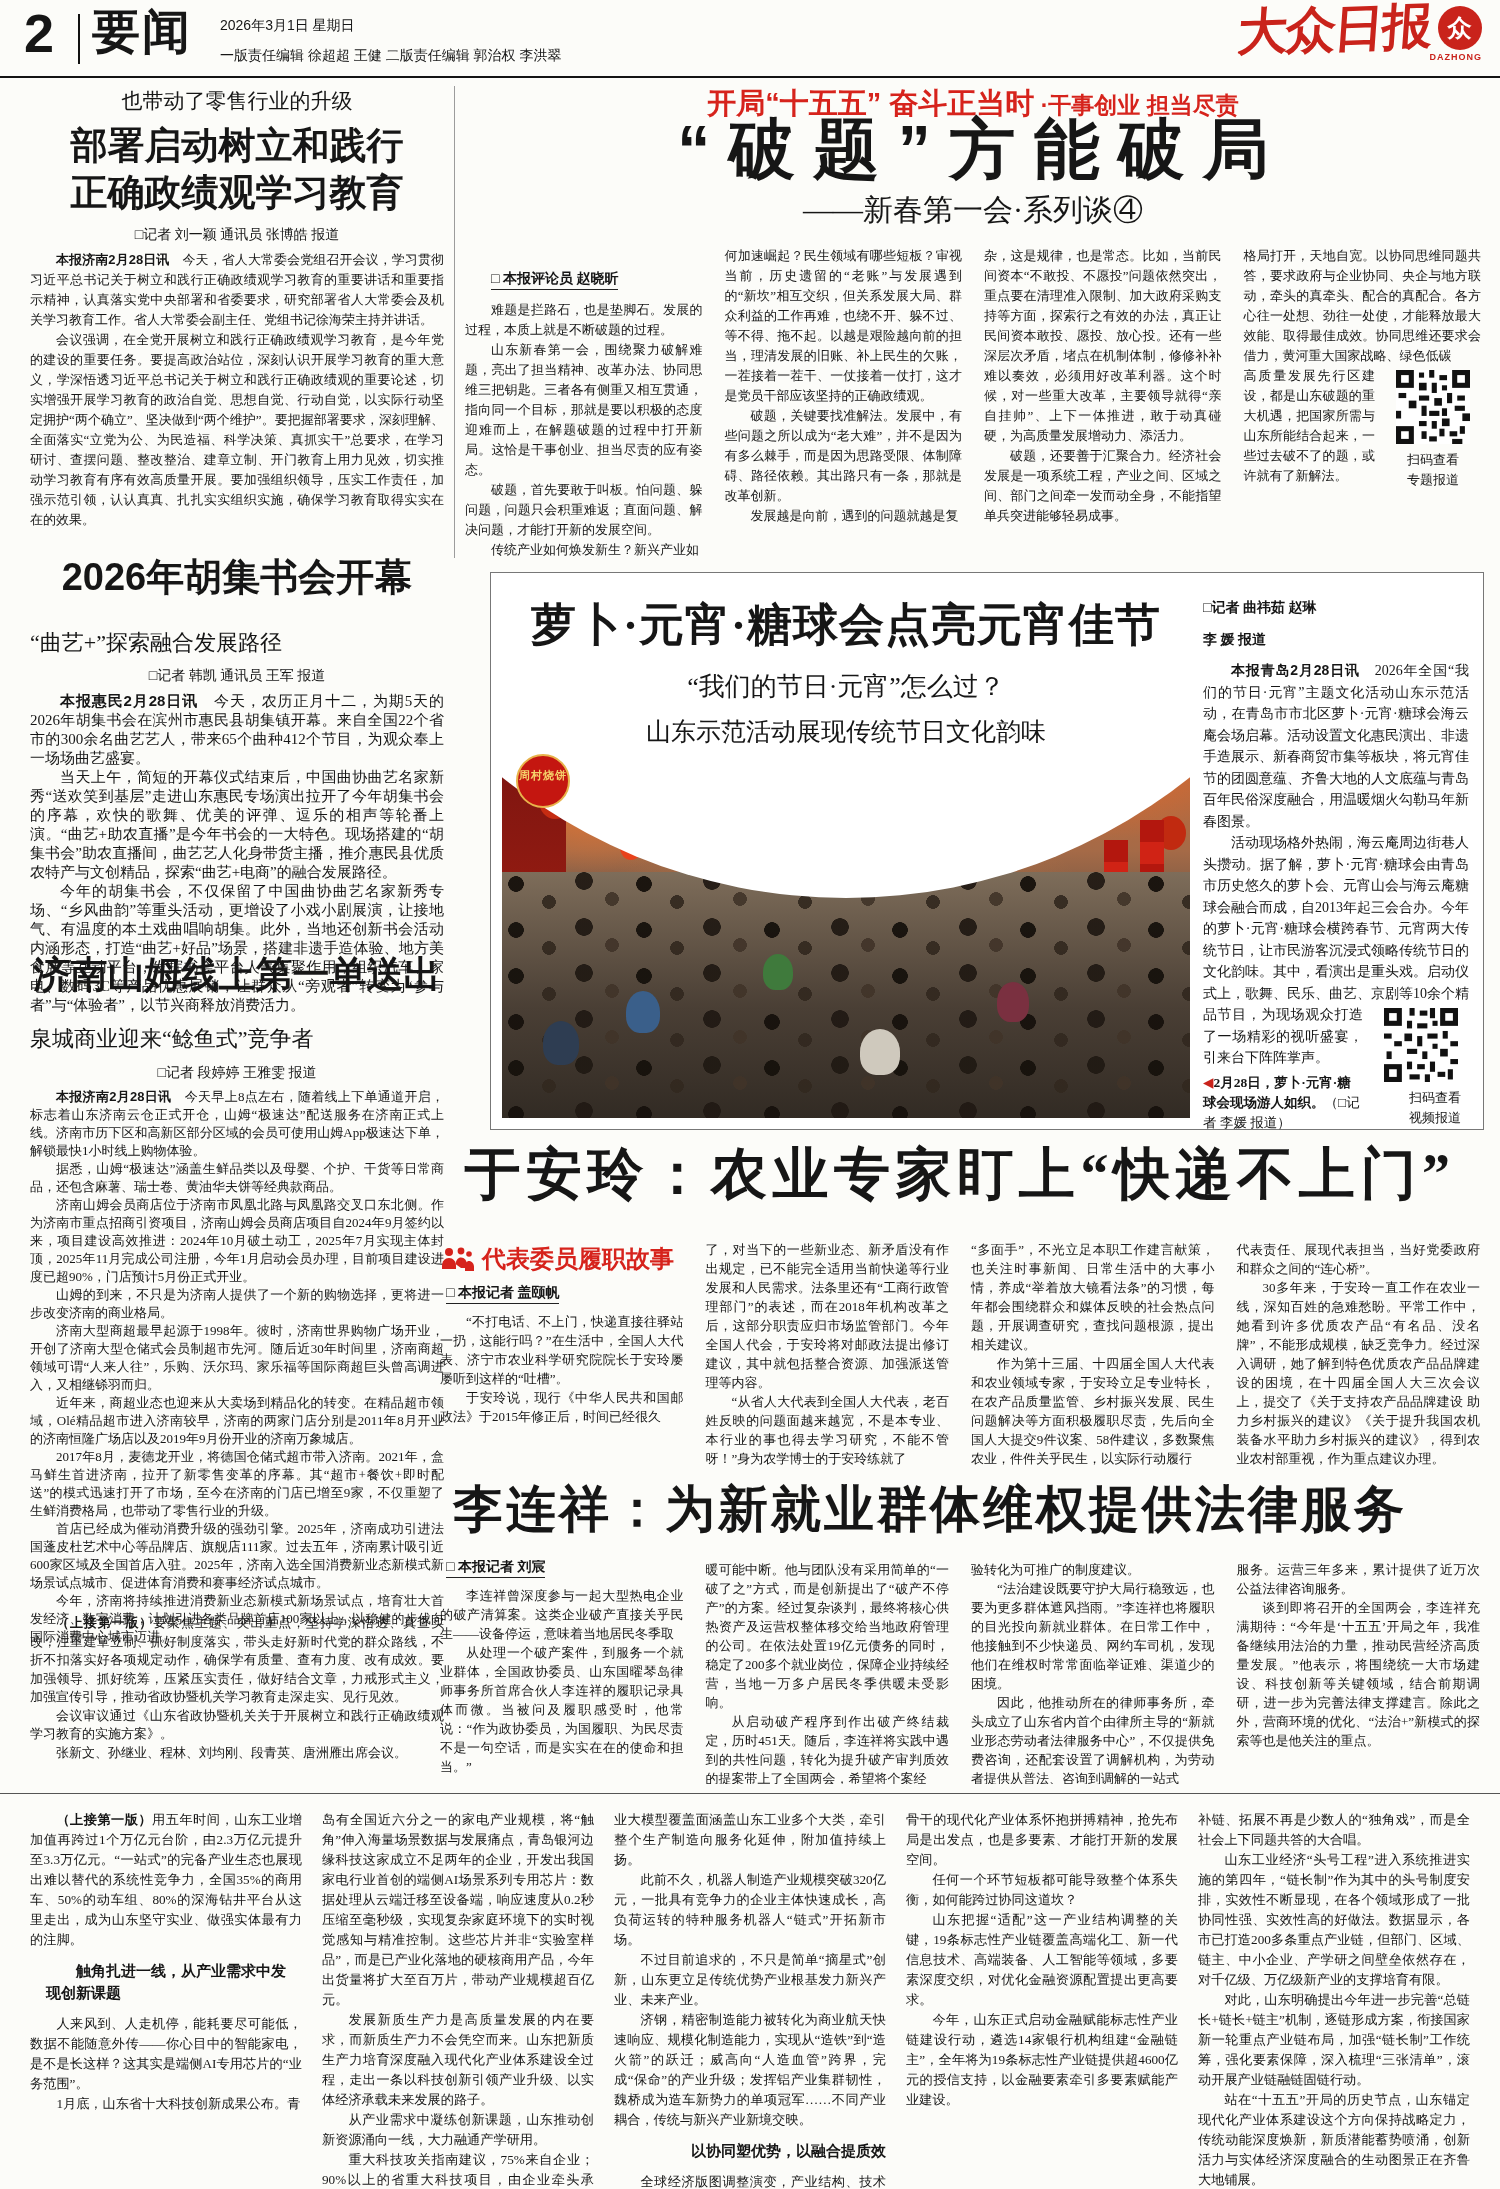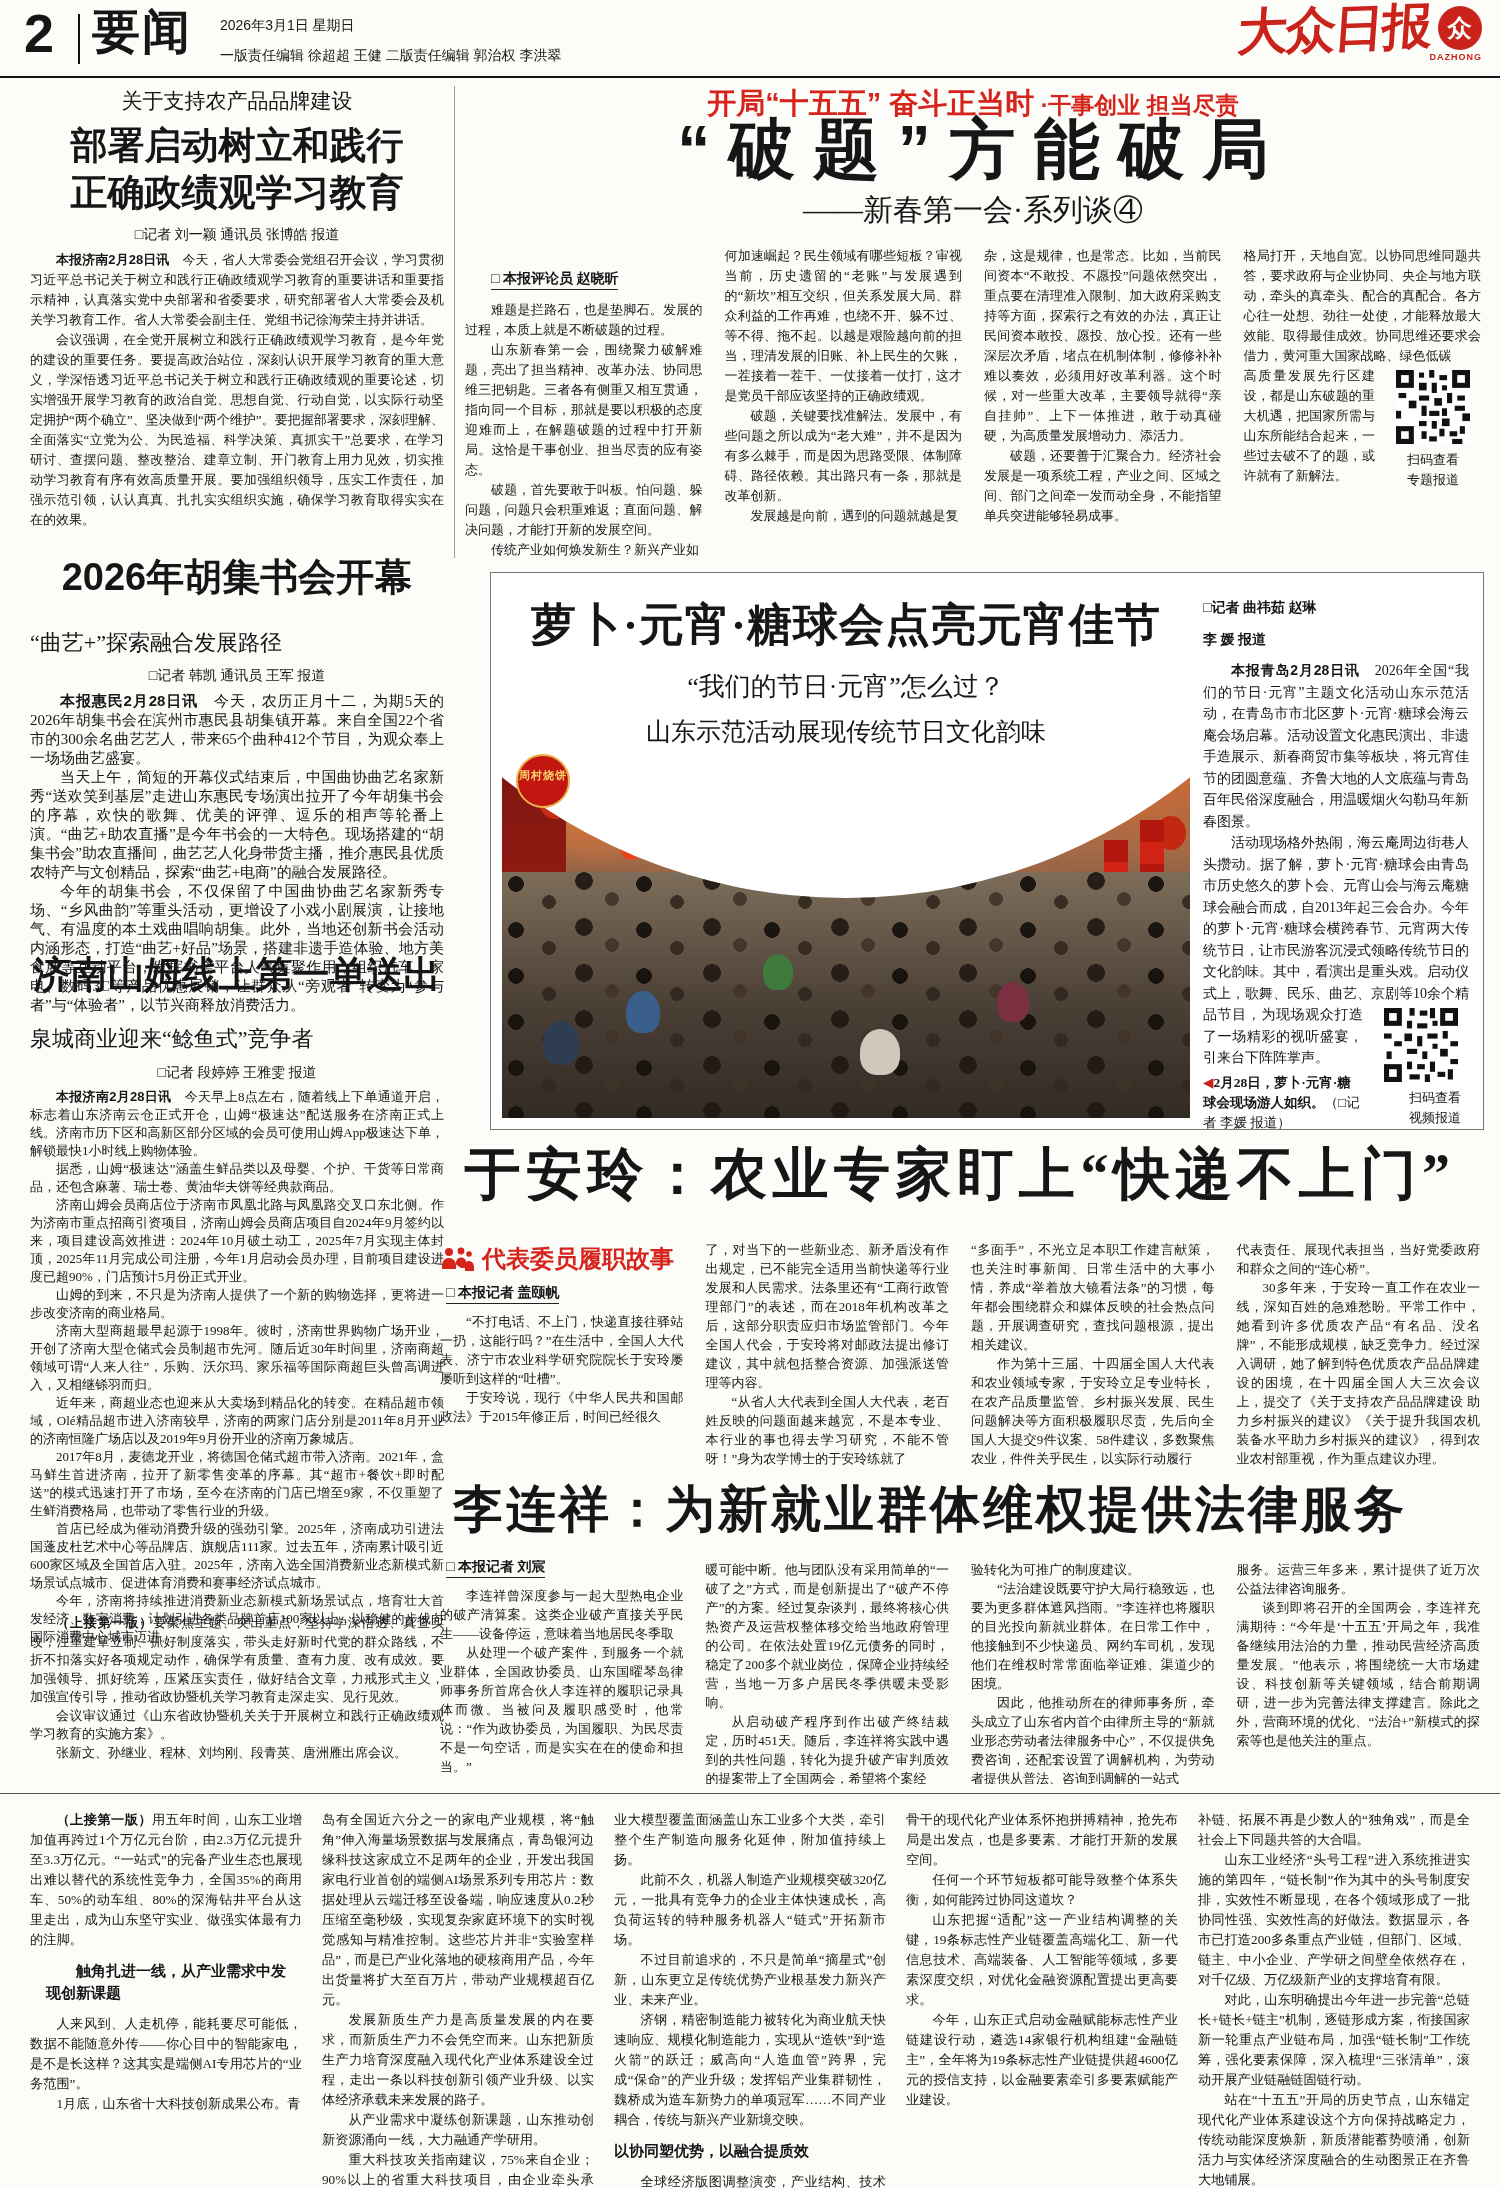--- a/index.html
+++ b/index.html
@@ -117,21 +117,21 @@
   .rbyl { font:700 14px/1 "Liberation Serif",serif; margin:0 0 12px 6px; }
   #li-head { left:380px; top:1484px; width:1100px; text-align:center;
              font:900 50px/1 "Liberation Serif",serif; letter-spacing:0.06em; }
   #li-cols { left:440px; top:1560px; width:1040px; height:224px; display:flex; gap:22px; overflow:hidden; }
 
   
   #bot-rule { left:0; top:1793px; width:1500px; height:1px; background:#555; }
   #bcols { left:30px; top:1810px; width:1440px; height:379px; display:flex; gap:20px; overflow:hidden; }
   #bcols .col { flex:1; font-size:13.2px; line-height:20px; }
   .bsub { font:900 15px/22px "Liberation Sans",sans-serif; margin:10px 16px; text-indent:2em; }
-  .bsub2 { font:900 15px/22px "Liberation Sans",sans-serif; margin:10px 0; text-align:left; text-indent:0; }
+  .bsub2 { font:900 15px/22px "Liberation Sans",sans-serif; margin:10px 0; text-align:right; text-indent:0; }
 </style>
 </head>
 <body>
 
 <div id="page">
 
   <div class="abs" id="pageno">2</div>
   <div class="abs" id="hdr-div"></div>
   <div class="abs" id="section">要闻</div>
   <div class="abs" id="hdr-date">2026年3月1日 星期日</div>
@@ -140,21 +140,21 @@
     <span id="mast-script">大众日报</span>
     <span>
       <span id="mast-seal" style="display:block">众</span>
       <span id="mast-en" style="display:block">DAZHONG</span>
     </span>
   </div>
   <div class="abs" id="hdr-rule"></div>
   <div class="abs" id="vrule-left"></div>
 
   <div class="lart" id="art1" style="top:88px">
-    <div class="kicker">关于支持农产品品牌建设</div>
+    <div class="kicker">也带动了零售行业的升级</div>
     <div class="ltitle">部署启动树立和践行</div>
     <div class="ltitle">正确政绩观学习教育</div>
     <div class="byl">□记者 刘一颖 通讯员 张博皓 报道</div>
     <div class="bt">
       <p class="j"><b class="lead">本报济南2月28日讯</b>　<span>今天，省人大常委会党组召开会议，学习贯彻习近平总书记关于树立和践行正确政绩观学习教育的重要讲话和重要指示精神，认真落实党中央部署和省委要求，研究部署省人大常委会及机关学习教育工作。省人大常委会副主任、党组书记徐海荣主持并讲话。</span></p>
       <p class="j">会议强调，在全党开展树立和践行正确政绩观学习教育，是今年党的建设的重要任务。要提高政治站位，深刻认识开展学习教育的重大意义，学深悟透习近平总书记关于树立和践行正确政绩观的重要论述，切实增强开展学习教育的政治自觉、思想自觉、行动自觉，以实际行动坚定拥护“两个确立”、坚决做到“两个维护”。要把握部署要求，深刻理解、全面落实“立党为公、为民造福、科学决策、真抓实干”总要求，在学习研讨、查摆问题、整改整治、建章立制、开门教育上用力见效，切实推动学习教育有序有效高质量开展。要加强组织领导，压实工作责任，加强示范引领，认认真真、扎扎实实组织实施，确保学习教育取得实实在在的效果。</p>
     </div>
   </div>
 
   <div class="lart" id="art2" style="top:554px">

